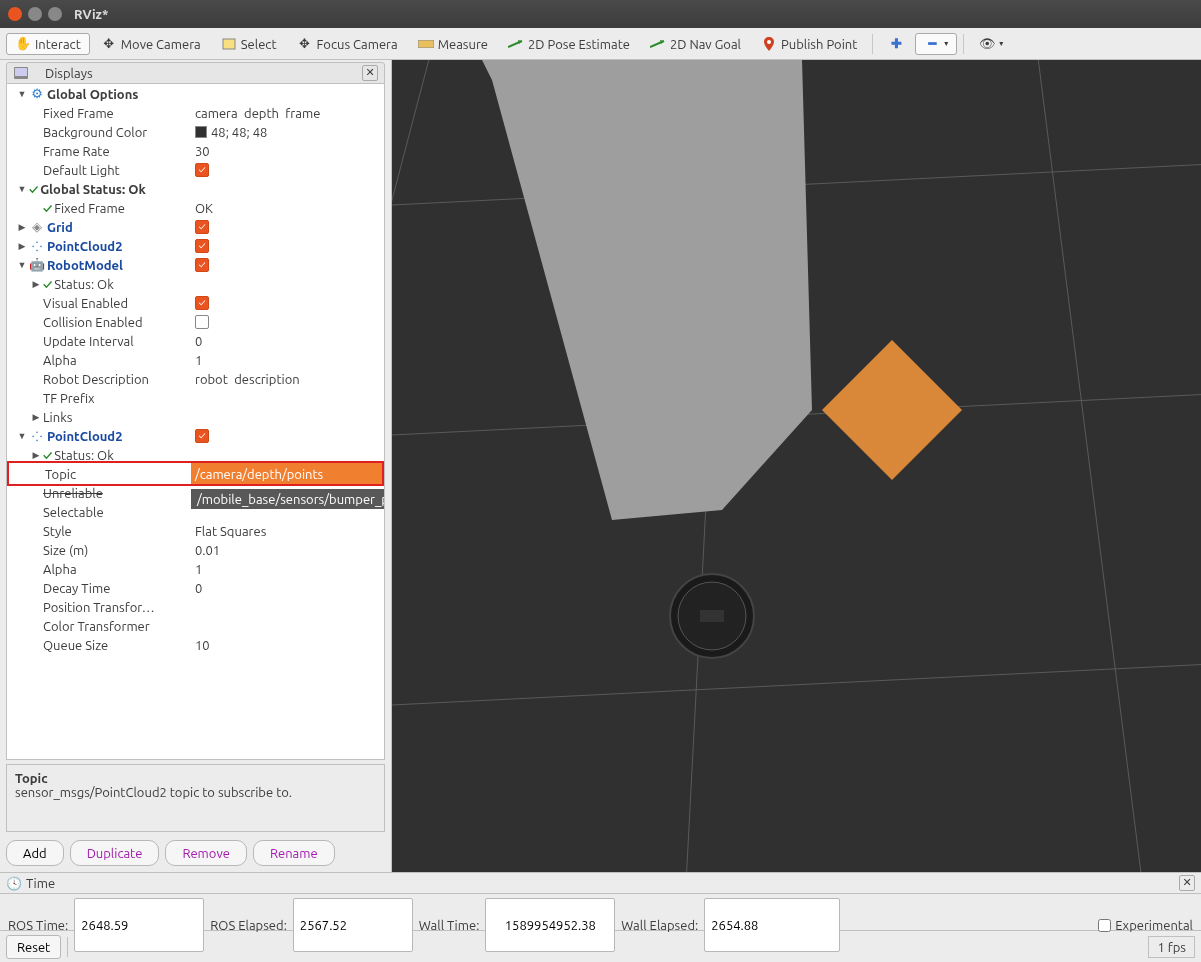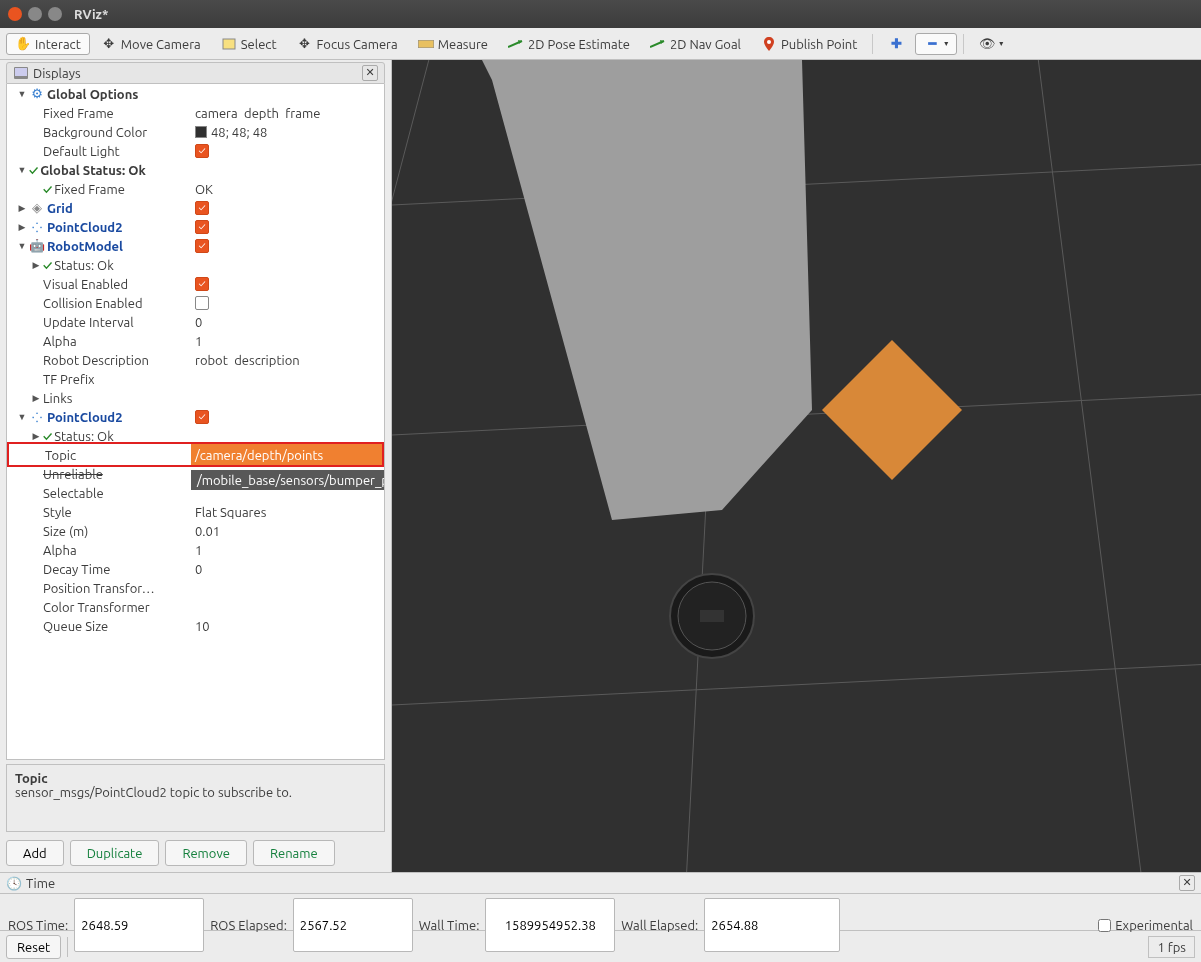--- a/index.html
+++ b/index.html
@@ -11,42 +11,42 @@
 .win-min { background: #888; }
 .win-max { background: #888; }
 .title-text { color: #ddd; font-weight: bold; margin-left: 4px; }
 .toolbar { height: 32px; background: #ececec; border-bottom: 1px solid #c0c0c0; display: flex; align-items: center; padding: 0 6px; gap: 2px; }
 .tbtn { display: flex; align-items: center; gap: 4px; padding: 3px 8px; border-radius: 3px; cursor: pointer; border: 1px solid transparent; }
 .tbtn.active { background: #fafafa; border: 1px solid #aaa; }
 .ticon { display: inline-flex; align-items: center; justify-content: center; width: 16px; height: 14px; }
 .sep { width: 1px; height: 20px; background: #c8c8c8; margin: 0 4px; }
 .main-area { display: flex; height: 812px; }
 .left-panel { width: 392px; background: #ececec; display: flex; flex-direction: column; border-right: 1px solid #c0c0c0; padding: 2px 6px 6px 6px; }
-.panel-header { display: flex; align-items: center; gap: 4px; border: 1px solid #c0c0c0; border-radius: 3px 3px 0 0; background: #e6e6e6; padding: 2px 6px; }
+.panel-header { display: flex; align-items: center; gap: 16px; border: 1px solid #c0c0c0; border-radius: 3px 3px 0 0; background: #e6e6e6; padding: 2px 6px; }
 .panel-close { margin-left: auto; width: 16px; height: 16px; border: 1px solid #aaa; border-radius: 2px; text-align: center; line-height: 12px; font-size: 11px; cursor: pointer; }
 .tree-container { background: #fff; border: 1px solid #c0c0c0; border-top: none; flex: 1; overflow: auto; }
 .tree-row { display: flex; height: 19px; align-items: center; }
 .tree-label { width: 184px; display: flex; align-items: center; gap: 2px; padding-left: 4px; white-space: nowrap; overflow: hidden; }
 .tree-value { flex: 1; padding-left: 4px; display: flex; align-items: center; gap: 4px; overflow: hidden; }
 .indent { display: inline-block; }
 .arrow { width: 10px; display: inline-block; font-size: 9px; color: #555; text-align: center; }
 .check-ok { color: #2a8a2a; font-weight: bold; }
 .link-bold { color: #1a4aa0; font-weight: bold; }
 .normal-bold { font-weight: bold; }
 .cbox { width: 14px; height: 14px; border: 1px solid #888; border-radius: 2px; display: inline-flex; align-items: center; justify-content: center; font-size: 10px; color: #fff; }
 .cbox.checked { background: #e95420; border-color: #d04818; }
 .color-swatch { width: 12px; height: 12px; background: #303030; border: 1px solid #888; }
 .highlight-row { position: relative; z-index: 10; }
 .highlight-row .tree-label { background: #fff; border: 2px solid #e02020; border-right: none; height: 25px; }
 .highlight-row .tree-value { background: #f08030; color: #fff; border: 2px solid #e02020; border-left: none; height: 25px; }
 .dropdown-extra { position: absolute; left: 184px; top: 25px; background: #585858; color: #fff; padding: 3px 6px; white-space: nowrap; z-index: 20; }
 .desc-box { background: #ececec; border: 1px solid #c0c0c0; padding: 6px 8px; margin-top: 4px; height: 68px; }
 .btn-row { display: flex; gap: 6px; margin-top: 8px; }
-.btn { padding: 5px 16px; background: #f6f6f6; border: 1px solid #b8b8b8; border-radius: 3px; cursor: pointer; }
-.btn.disabled { color: #15803d; }
+.btn { padding: 5px 16px; background: #f6f6f6; border: 1px solid #b8b8b8; border-radius: 10px; cursor: pointer; }
+.btn.disabled { color: #a21caf; }
 .view3d { flex: 1; background: #303030; position: relative; overflow: hidden; }
 .time-panel { height: 58px; border-top: 1px solid #c0c0c0; background: #ececec; }
 .time-header { display: flex; align-items: center; gap: 4px; padding: 2px 6px; border-bottom: 1px solid #c0c0c0; }
 .time-row { display: flex; align-items: center; gap: 6px; padding: 4px 8px; }
 .time-label { white-space: nowrap; }
 .time-input { background: #fff; border: 1px solid #b8b8b8; padding: 19px 6px; border-radius: 2px; }
 .status-bar { height: 32px; display: flex; align-items: center; border-top: 1px solid #c0c0c0; background: #ececec; padding: 0 6px; gap: 6px; }
 .reset-btn { padding: 4px 10px; background: #f6f6f6; border: 1px solid #b8b8b8; border-radius: 3px; cursor: pointer; }
 .fps-box { margin-left: auto; border: 1px solid #c0c0c0; padding: 3px 8px; }
 svg { display: block; }
@@ -167,20 +167,29 @@
           </div>
       </div>
       <div class="tree-row">
         <div class="tree-label">
             <span class="indent" style="width:30px"></span>
             <span>Background Color</span>
           </div>
         <div class="tree-value">
             <span class="color-swatch"></span>
             <span>48; 48; 48</span>
+          </div>
+      </div>
+      <div class="tree-row">
+        <div class="tree-label">
+            <span class="indent" style="width:30px"></span>
+            <span>Frame Rate</span>
+          </div>
+        <div class="tree-value">
+            <span>30</span>
           </div>
       </div>
       <div class="tree-row">
         <div class="tree-label">
             <span class="indent" style="width:30px"></span>
             <span>Default Light</span>
           </div>
         <div class="tree-value">
             <span class="cbox checked">✓</span>
           </div>

